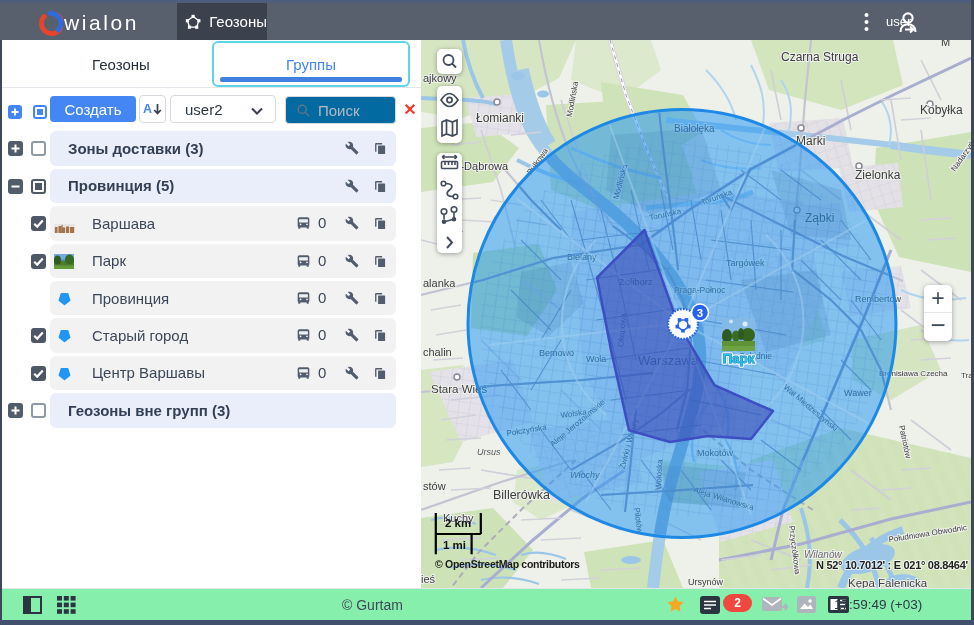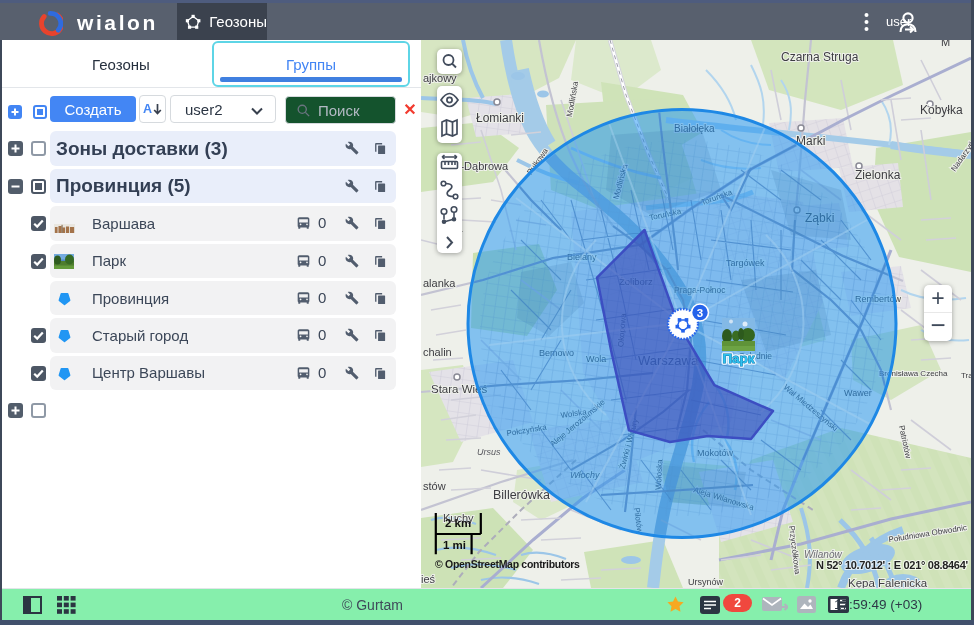--- a/index.html
+++ b/index.html
@@ -3,47 +3,47 @@
 <style>
 *{margin:0;padding:0;box-sizing:border-box}
 html,body{width:974px;height:625px;overflow:hidden;background:#fff;font-family:"Liberation Sans",sans-serif}
 body{position:relative}
 .abs{position:absolute}
 
 #topstrip{position:absolute;left:0;top:0;width:974px;height:3px;background:#4e5c7e;z-index:30}
 #topbar{position:absolute;left:0;top:3px;width:974px;height:37px;background:#58606e;z-index:29}
 #gztab{position:absolute;left:177px;top:0;width:90px;height:37px;background:#3b424e;color:#fff;font-size:15px;display:flex;align-items:center}
 #logo{position:absolute;left:36px;top:4px;height:32px;display:flex;align-items:center}
-#logotext{color:#fff;font-size:21px;letter-spacing:2.6px;margin-left:14px;font-weight:700}
+#logotext{color:#fff;font-size:21px;letter-spacing:2.6px;margin-left:1px;font-weight:400}
 .tbright{position:absolute;top:0;height:37px;display:flex;align-items:center;color:#fff}
 
 #bleft{position:absolute;left:0;top:40px;width:2px;height:585px;background:#3e4859;z-index:40}
 #bright{position:absolute;left:971px;top:0;width:3px;height:625px;background:#3e4859;z-index:40}
 #bbottom{position:absolute;left:0;top:620px;width:974px;height:5px;background:#41506c;z-index:40}
 
 #panel{position:absolute;left:2px;top:40px;width:419px;height:548px;background:#fff;z-index:10}
 #tabs{position:absolute;left:0;top:0;width:419px;height:48px;border-bottom:1px solid #e3e6ea}
 #tab1{position:absolute;left:24px;top:0;width:190px;height:48px;color:#26303e;font-size:15px;display:flex;align-items:center;justify-content:center}
 #tab2{position:absolute;left:210px;top:1px;width:198px;height:46px;border:2px solid #5ed5e6;border-radius:6px;background:#fff;color:#4285f4;font-size:15px;display:flex;align-items:center;justify-content:center}
 #tab2bar{position:absolute;left:6px;bottom:3px;width:182px;height:5px;background:#4080e0;border-radius:2px}
 
 .tbtn{position:absolute;border-radius:4px}
 #btnplus{left:6px;top:65px;width:14px;height:14px;background:#4285f4;border-radius:3px}
 #btnsq{left:31px;top:65px;width:14px;height:14px;background:#fff;border:2px solid #4285f4;border-radius:3px}
 #btnsq i{display:block;width:6px;height:6px;background:#4285f4;margin:2px}
 #btncreate{left:48px;top:56px;width:86px;height:26px;background:#4386f4;color:#fff;font-size:15px;display:flex;align-items:center;justify-content:center}
 #btnsort{left:137px;top:55px;width:27px;height:28px;background:#fff;border:1px solid #d6dade;font-size:12px;display:flex;align-items:center;justify-content:center}
 #seluser{left:168px;top:55px;width:106px;height:28px;background:#fff;border:1px solid #d6dade;color:#2b3543;font-size:15px;display:flex;align-items:center;padding-left:14px}
-#search{left:283px;top:56px;width:111px;height:28px;background:#14532d;border:1px solid #d6dade;display:flex;align-items:center}
+#search{left:283px;top:56px;width:111px;height:28px;background:#0369a1;border:1px solid #d6dade;display:flex;align-items:center}
 #redx{left:399px;top:62px;width:18px;height:18px;color:#f23b2f;font-size:16px;font-weight:700;text-align:center;line-height:16px}
 
 .row{position:absolute;left:48px;width:346px;height:34.5px;border-radius:6px;display:flex;align-items:center}
 .grow{background:#e9eefa}
 .irow{background:#f2f2f3}
-.gname{font-size:19px;font-weight:700;color:#333f54;margin-left:6px}
+.gname{font-size:15px;font-weight:700;color:#333f54;margin-left:18px}
 .iname{font-size:15px;color:#3c4758;position:absolute;left:42px}
 .expander{position:absolute;left:6px;width:15px;height:15px;background:#525d6b;border-radius:3px;color:#fff;z-index:5}
 .cb{position:absolute;left:29px;width:15px;height:15px;border-radius:3px;z-index:5}
 .cbe{background:#fff;border:2px solid #8f99a6}
 .cbc{background:#4d5765}
 .cbi{background:#fff;border:2px solid #4d5765}
 .cbi i{display:block;width:7px;height:7px;background:#4d5765;margin:2px}
 .cnt{font-size:15px;color:#3c4758}
 
 #map{position:absolute;left:421px;top:40px;width:550px;height:548px;overflow:hidden;z-index:5}
@@ -287,20 +287,23 @@
               <rect x="7.5" y="6.5" width="13" height="15.5" rx="1" fill="#525d6e"></rect>
             </svg></span>
     </div>
   </div>
 
   <div class="abs" style="left:0;top:353.1px;width:394px;height:34.5px">
     <div class="expander" style="top:10px"><svg width="15" height="15" viewBox="0 0 15 15">
             <path d="M7.5 3.5V11.5M3.5 7.5H11.5" stroke="#fff" stroke-width="2"></path>
           </svg></div>
     <div class="cb cbe" style="top:10px"></div>
+    <div class="row grow" style="top:0">
+          <span class="gname">Геозоны вне групп (3)</span>
+        </div>
   </div>
   </div>
 </div>
 
 <div id="map">
 <svg id="mapsvg" width="550" height="548" viewBox="0 0 550 548" style="position:absolute;left:0;top:0">
 <defs>
 <pattern id="ub" width="11" height="11" patternUnits="userSpaceOnUse" patternTransform="rotate(8)">
           <rect width="11" height="11" fill="#e4e2e8"></rect>
           <path d="M0 0H11M0 0V11" stroke="#d1cfdb" stroke-width="1.2"></path>

